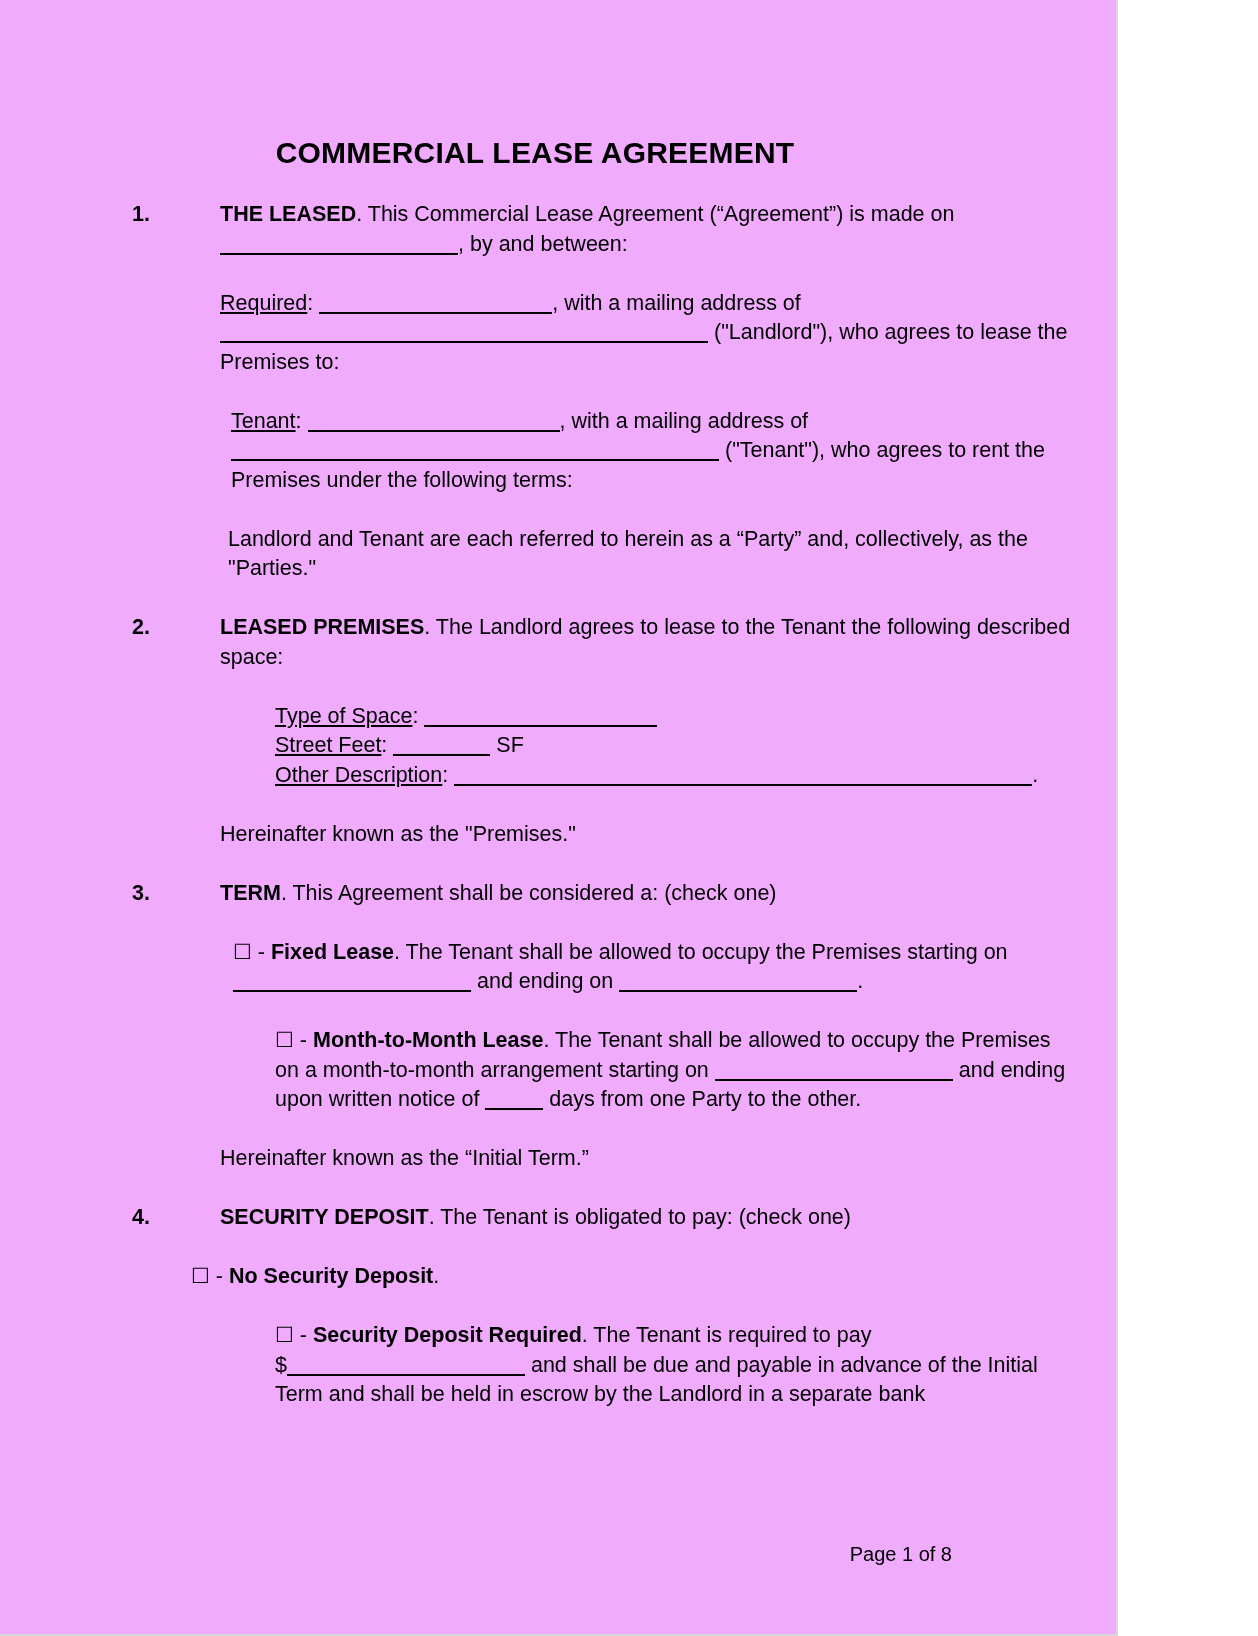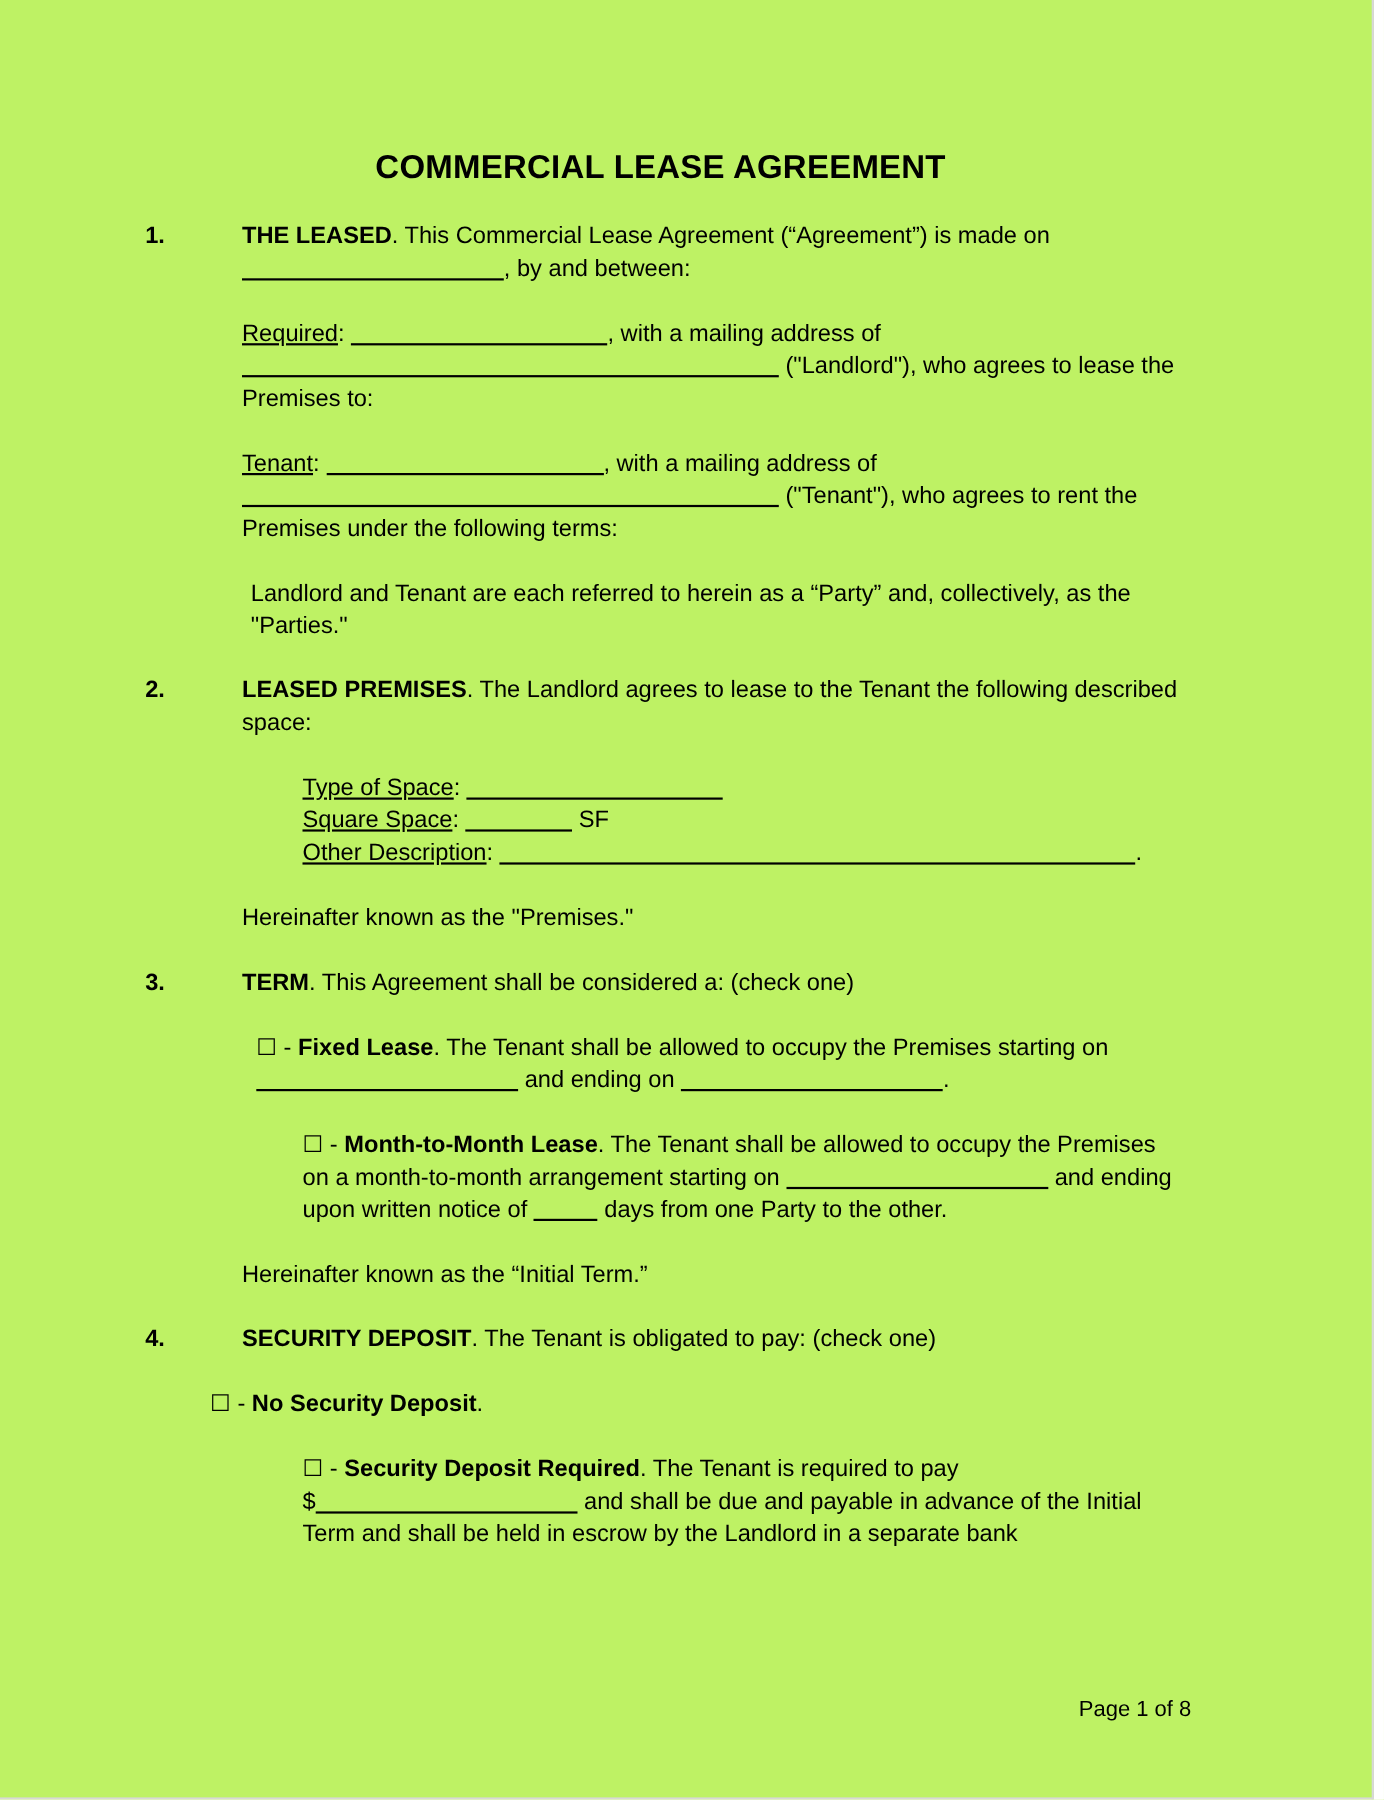--- a/index.html
+++ b/index.html
@@ -13,23 +13,23 @@
     height: 1636px;
     font-family: "Liberation Sans", sans-serif;
     color: #000000;
     position: relative;
     overflow: hidden;
   }
   .page {
     position: absolute;
     left: 0;
     top: 0;
-    width: 1249px;
+    width: 1118px;
     height: 1636px;
-    background: #bef264;
+    background: #f0abfc;
     border-right: 2px solid #d8d8d8;
     border-bottom: 2px solid #d8d8d8;
     padding: 0;
   }
   .doc-title {
     text-align: center;
     font-size: 30px;
     font-weight: bold;
     letter-spacing: 0.2px;
     margin: 0;
@@ -127,21 +127,21 @@
         <span class="fill w-230"></span><span>, with a mailing address of</span>
         <br>
         <span class="fill w-485"></span>
         <span>("Landlord"), who agrees to lease the Premises to:</span>
       </div>
     </div>
 
     <div class="gap-sm"></div>
 
     <div class="plain-para">
-      <div class="indent" style="margin-left:0">
+      <div class="indent" style="margin-left:11px">
         <span class="u">Tenant</span><span>:</span>
         <span class="fill w-250"></span><span>, with a mailing address of</span>
         <br>
         <span class="fill w-485"></span>
         <span>("Tenant"), who agrees to rent the Premises under the following terms:</span>
       </div>
     </div>
 
     <div class="gap-sm"></div>
 
@@ -157,21 +157,21 @@
     </div>
 
     <div class="gap-sm"></div>
 
     <div style="margin-left:143px;">
       <div>
         <span class="u">Type of Space</span><span>:</span>
         <span class="fill w-230"></span>
       </div>
       <div>
-        <span class="u">Square Space</span><span>:</span>
+        <span class="u">Street Feet</span><span>:</span>
         <span class="fill w-95"></span>
         <span>SF</span>
       </div>
       <div>
         <span class="u">Other Description</span><span>:</span>
         <span class="fill w-575"></span><span>.</span>
       </div>
     </div>
 
     <div class="gap-sm"></div>

